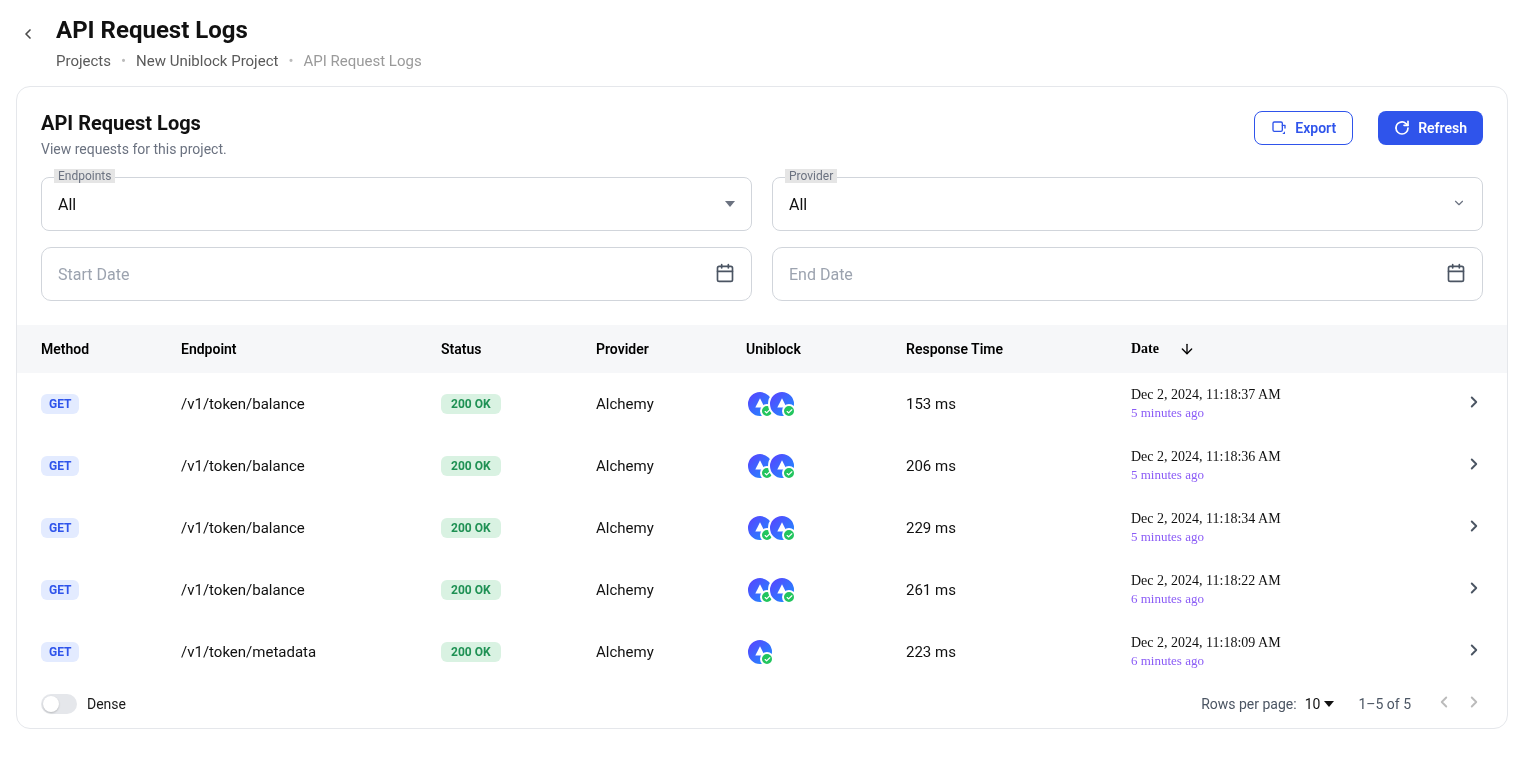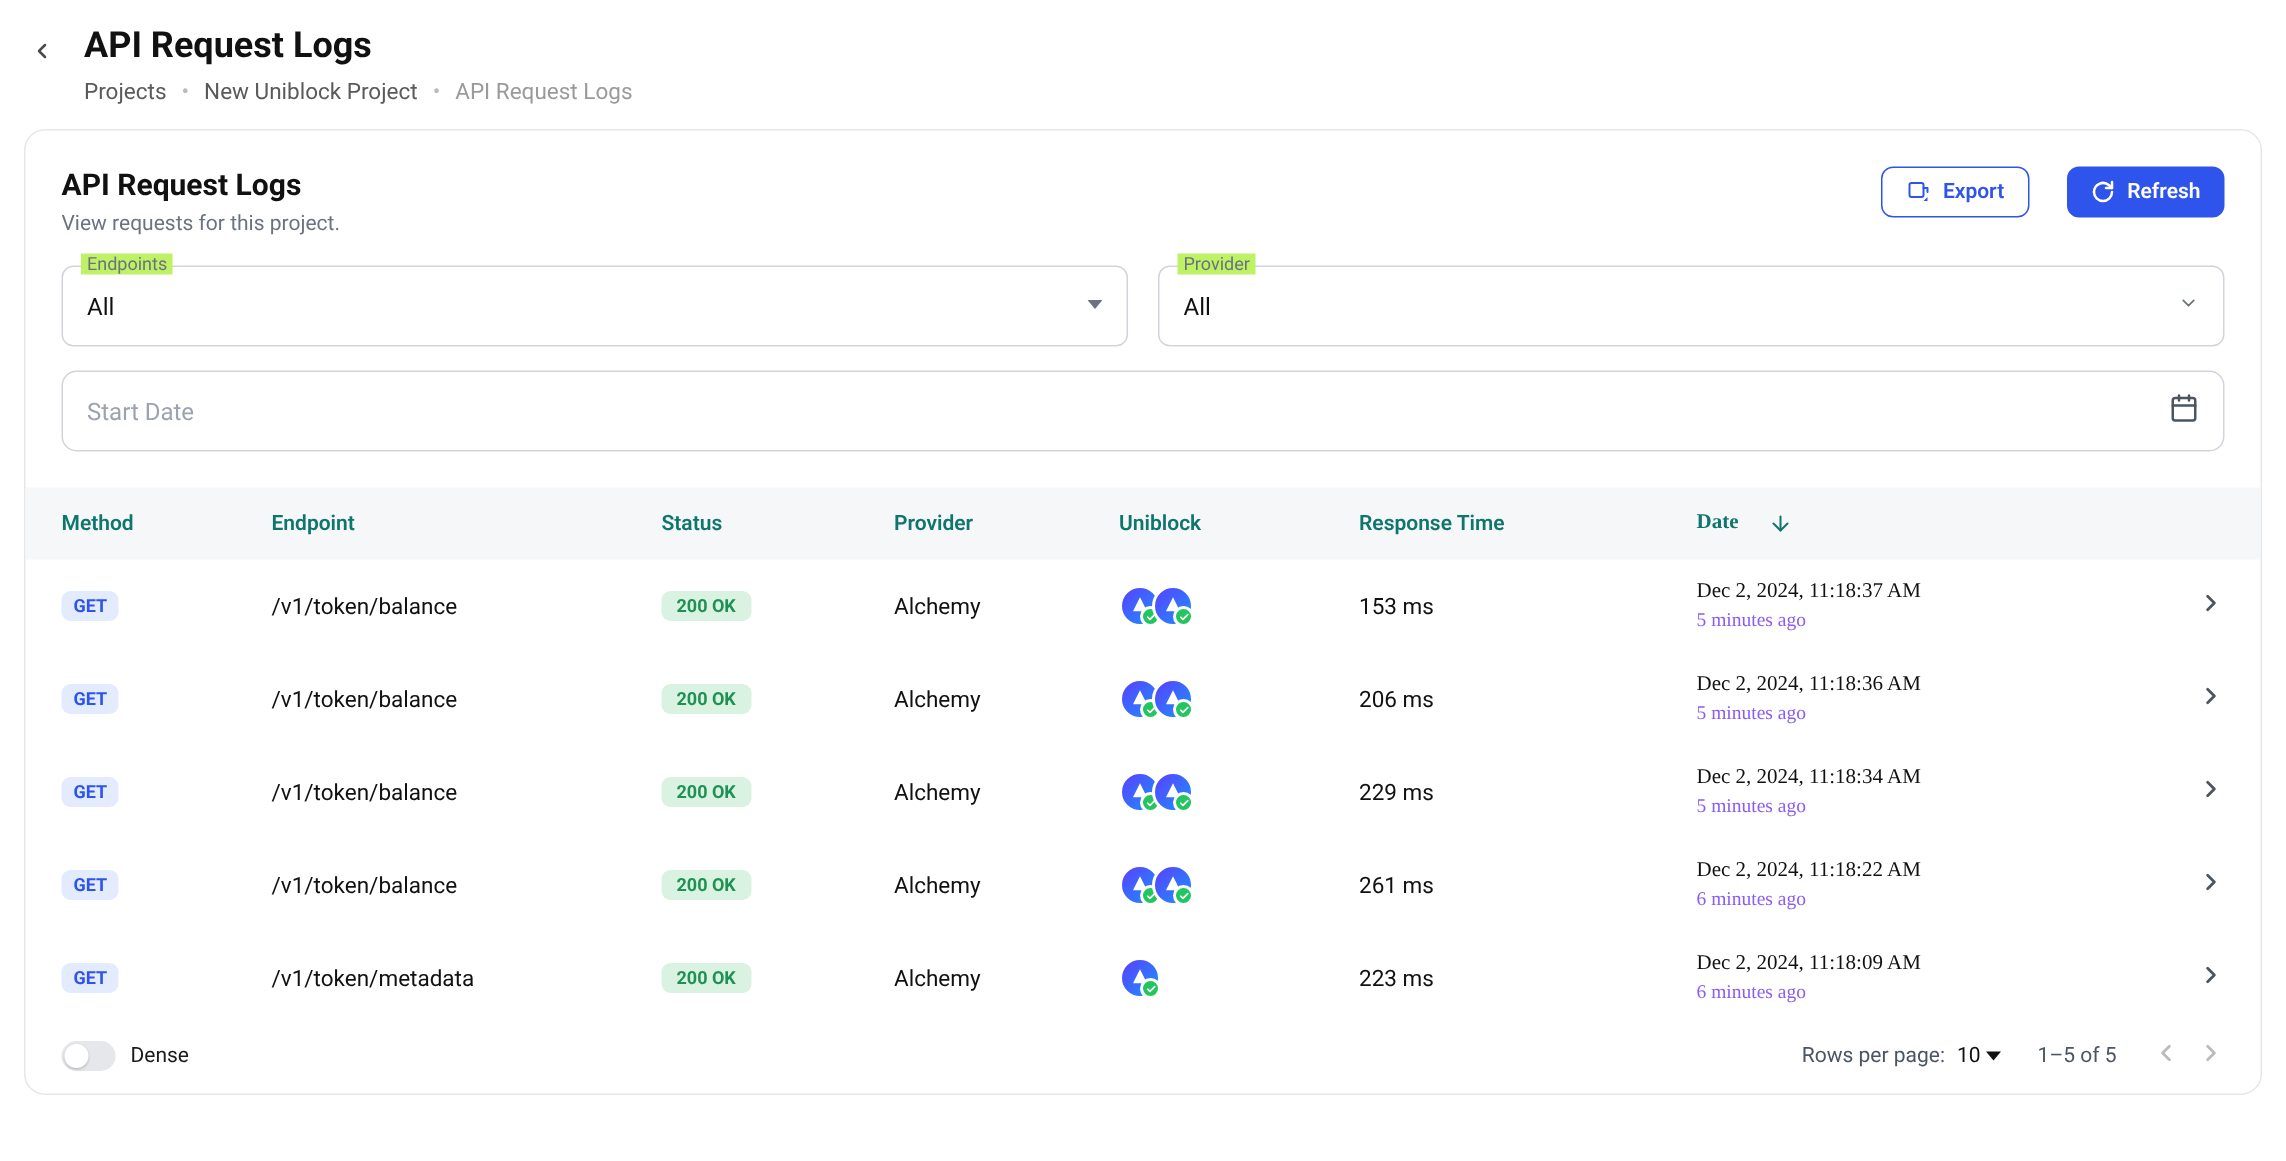--- a/index.html
+++ b/index.html
@@ -109,21 +109,21 @@
   align-items: center;
   justify-content: space-between;
   cursor: pointer;
   background: #fff;
   min-height: 54px;
 }
 .field-wrap .float-label {
   position: absolute;
   top: -9px;
   left: 12px;
-  background: #bef264;
+  background: #e5e5e5;
   padding: 0 4px;
   font-size: 12px;
   color: #6b7280;
 }
 .field-value { font-size: 16px; color: #111; }
 .field-placeholder { font-size: 16px; color: #9ca3af; }
 .chevron-down { color: #6b7280; }
 .calendar-icon { color: #4b5563; }
 .date-row {
   display: flex;
@@ -133,21 +133,21 @@
 .date-row .field-wrap { flex: 1; border-radius: 10px; }
 
 .table {
   width: 100%;
 }
 .thead {
   display: flex;
   background: #f6f7f9;
   padding: 16px 24px;
   font-weight: 600;
-  color: #0f766e;
+  color: #000000;
   font-size: 14px;
 }
 .col-method { width: 140px; }
 .col-endpoint { width: 260px; }
 .col-status { width: 155px; }
 .col-provider { width: 150px; }
 .col-response { width: 160px; }
 .col-time { width: 225px; }
 .col-date { flex: 1; display: flex; align-items: center; gap: 20px; font-family: Liberation Serif, serif; }
 .col-chevron { width: 40px; text-align: right; }
@@ -329,20 +329,31 @@
           <span class="field-placeholder">Start Date</span>
           <span class="calendar-icon">
             <svg width="20" height="20" viewBox="0 0 24 24" fill="none" stroke="currentColor" stroke-width="2" stroke-linecap="round" stroke-linejoin="round">
                 <rect x="3" y="4" width="18" height="18" rx="2"></rect>
                 <line x1="16" y1="2" x2="16" y2="6"></line>
                 <line x1="8" y1="2" x2="8" y2="6"></line>
                 <line x1="3" y1="10" x2="21" y2="10"></line>
               </svg>
           </span>
         </div>
+        <div class="field-wrap">
+          <span class="field-placeholder">End Date</span>
+          <span class="calendar-icon">
+            <svg width="20" height="20" viewBox="0 0 24 24" fill="none" stroke="currentColor" stroke-width="2" stroke-linecap="round" stroke-linejoin="round">
+                <rect x="3" y="4" width="18" height="18" rx="2"></rect>
+                <line x1="16" y1="2" x2="16" y2="6"></line>
+                <line x1="8" y1="2" x2="8" y2="6"></line>
+                <line x1="3" y1="10" x2="21" y2="10"></line>
+              </svg>
+          </span>
+        </div>
       </div>
     </div>
 
     <div class="table">
       <div class="thead">
         <div class="col-method">Method</div>
         <div class="col-endpoint">Endpoint</div>
         <div class="col-status">Status</div>
         <div class="col-provider">Provider</div>
         <div class="col-response">Uniblock</div>

